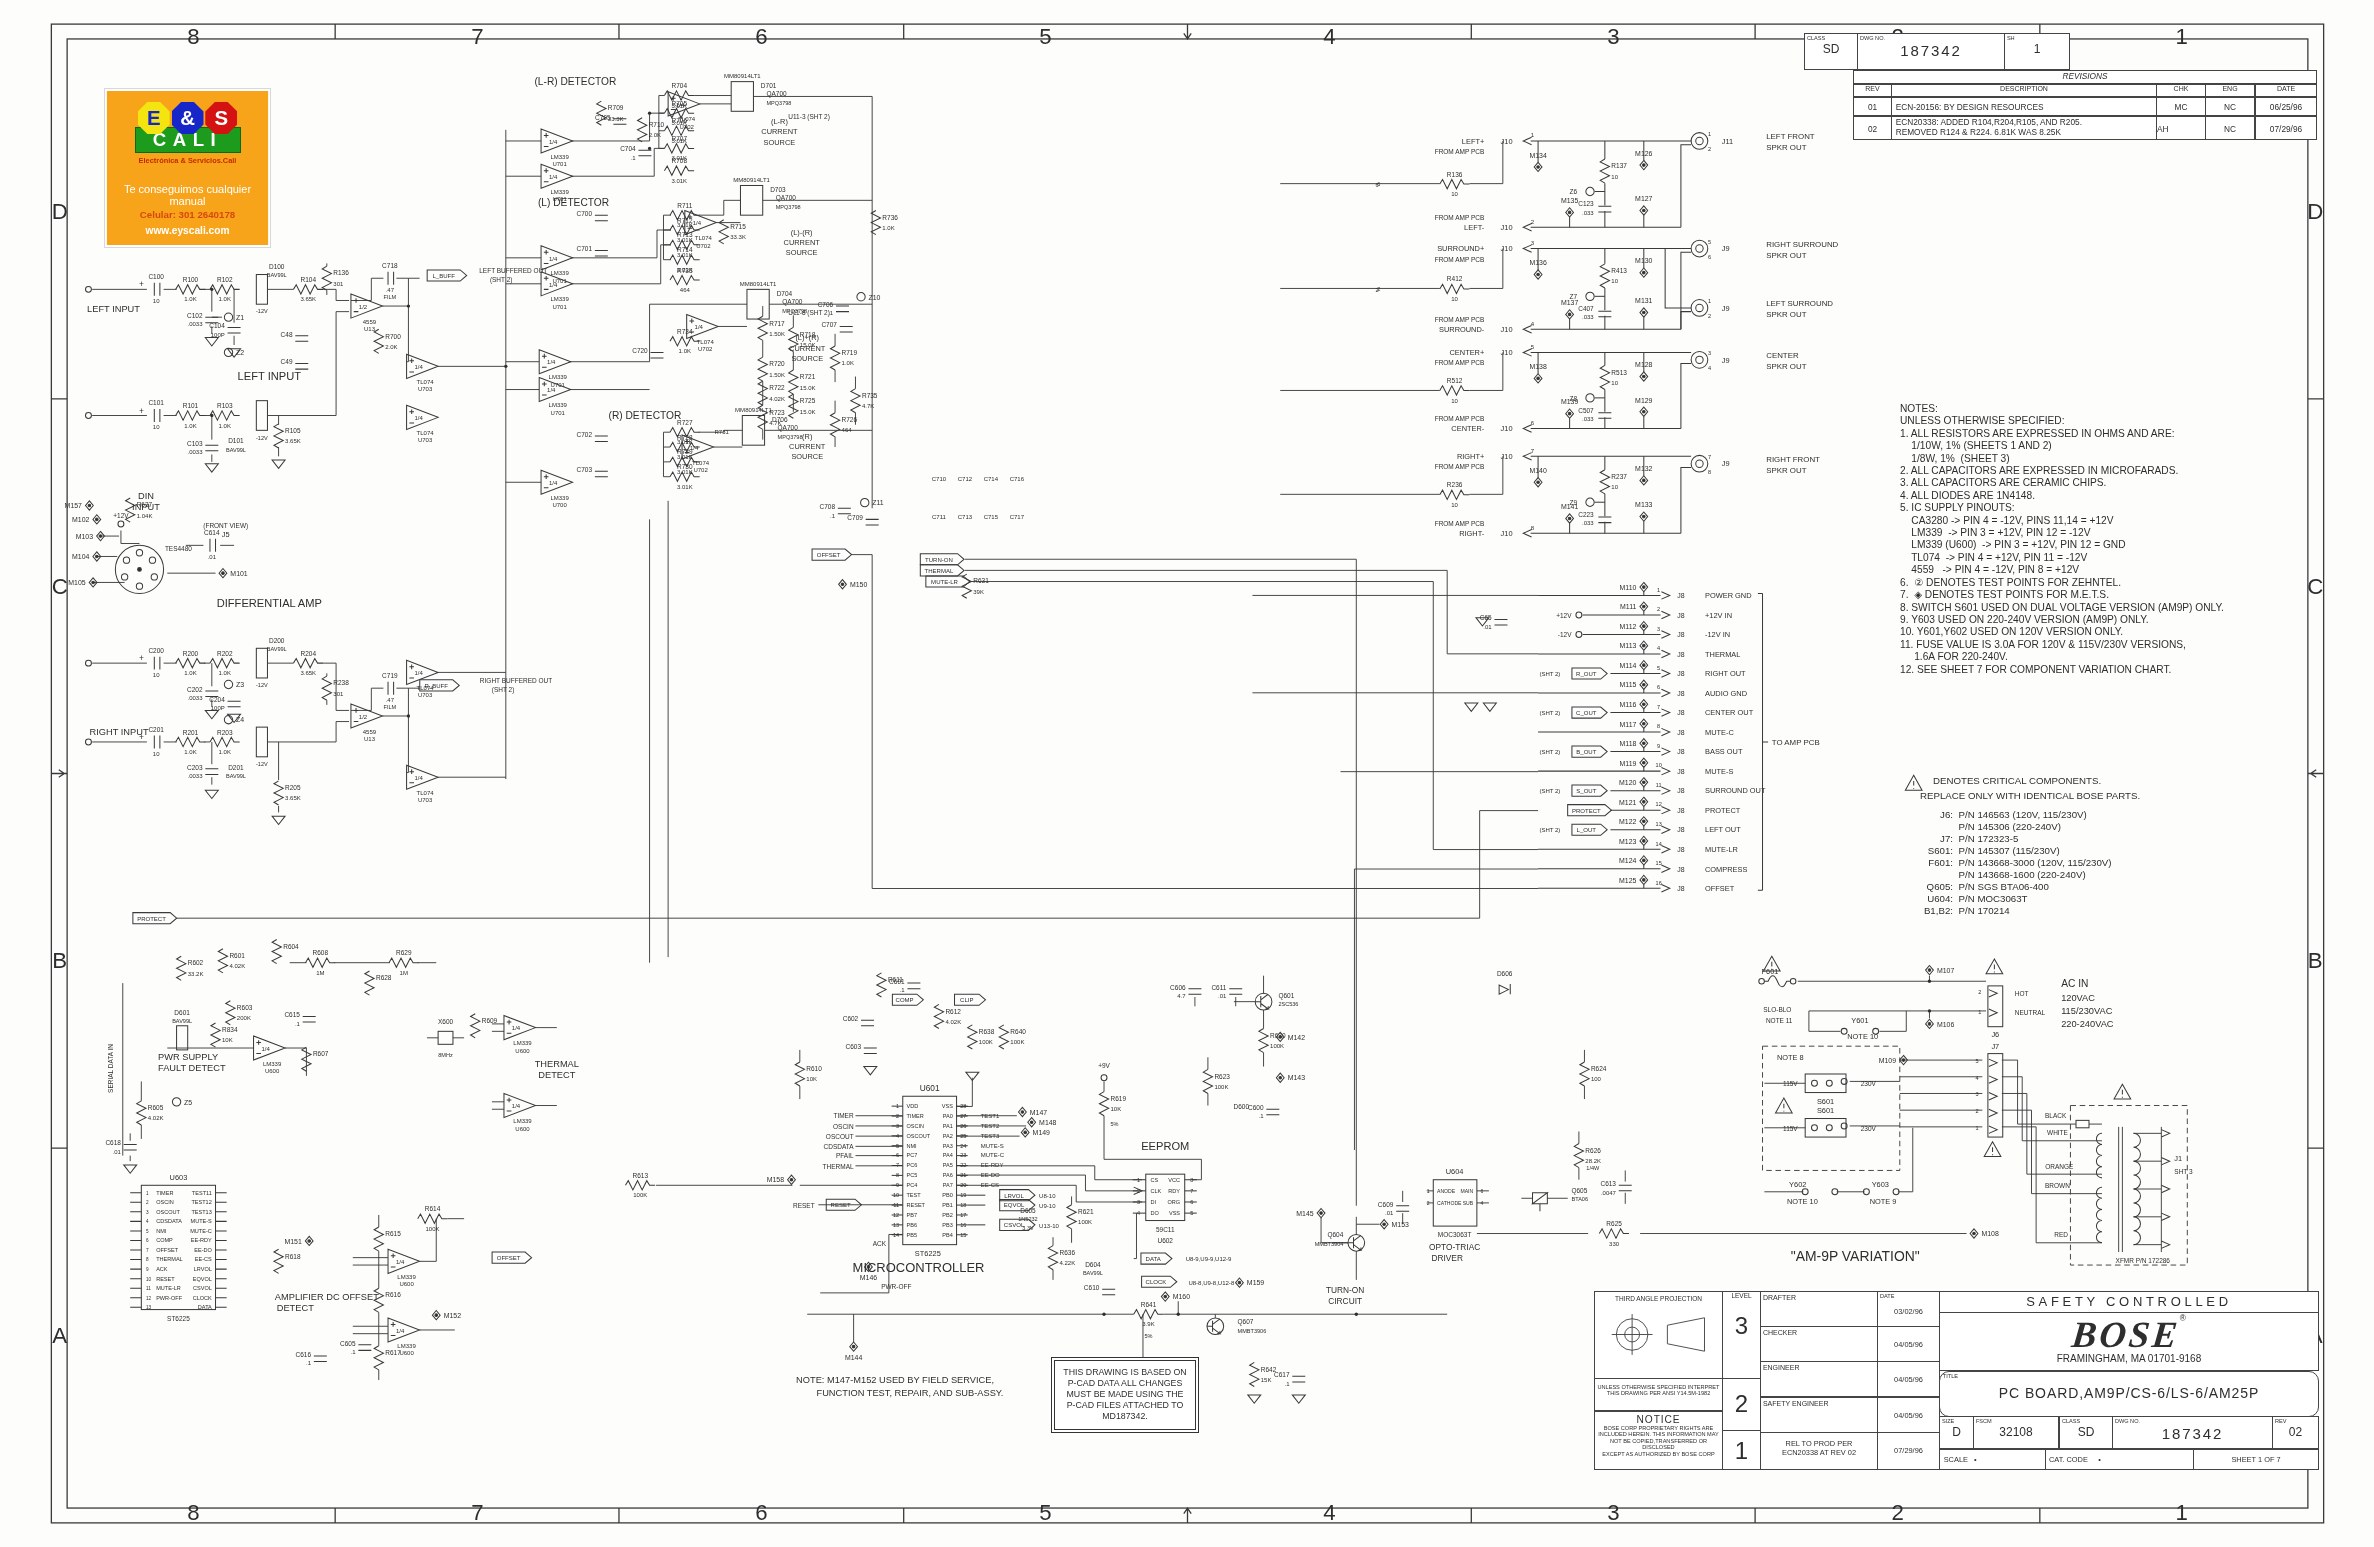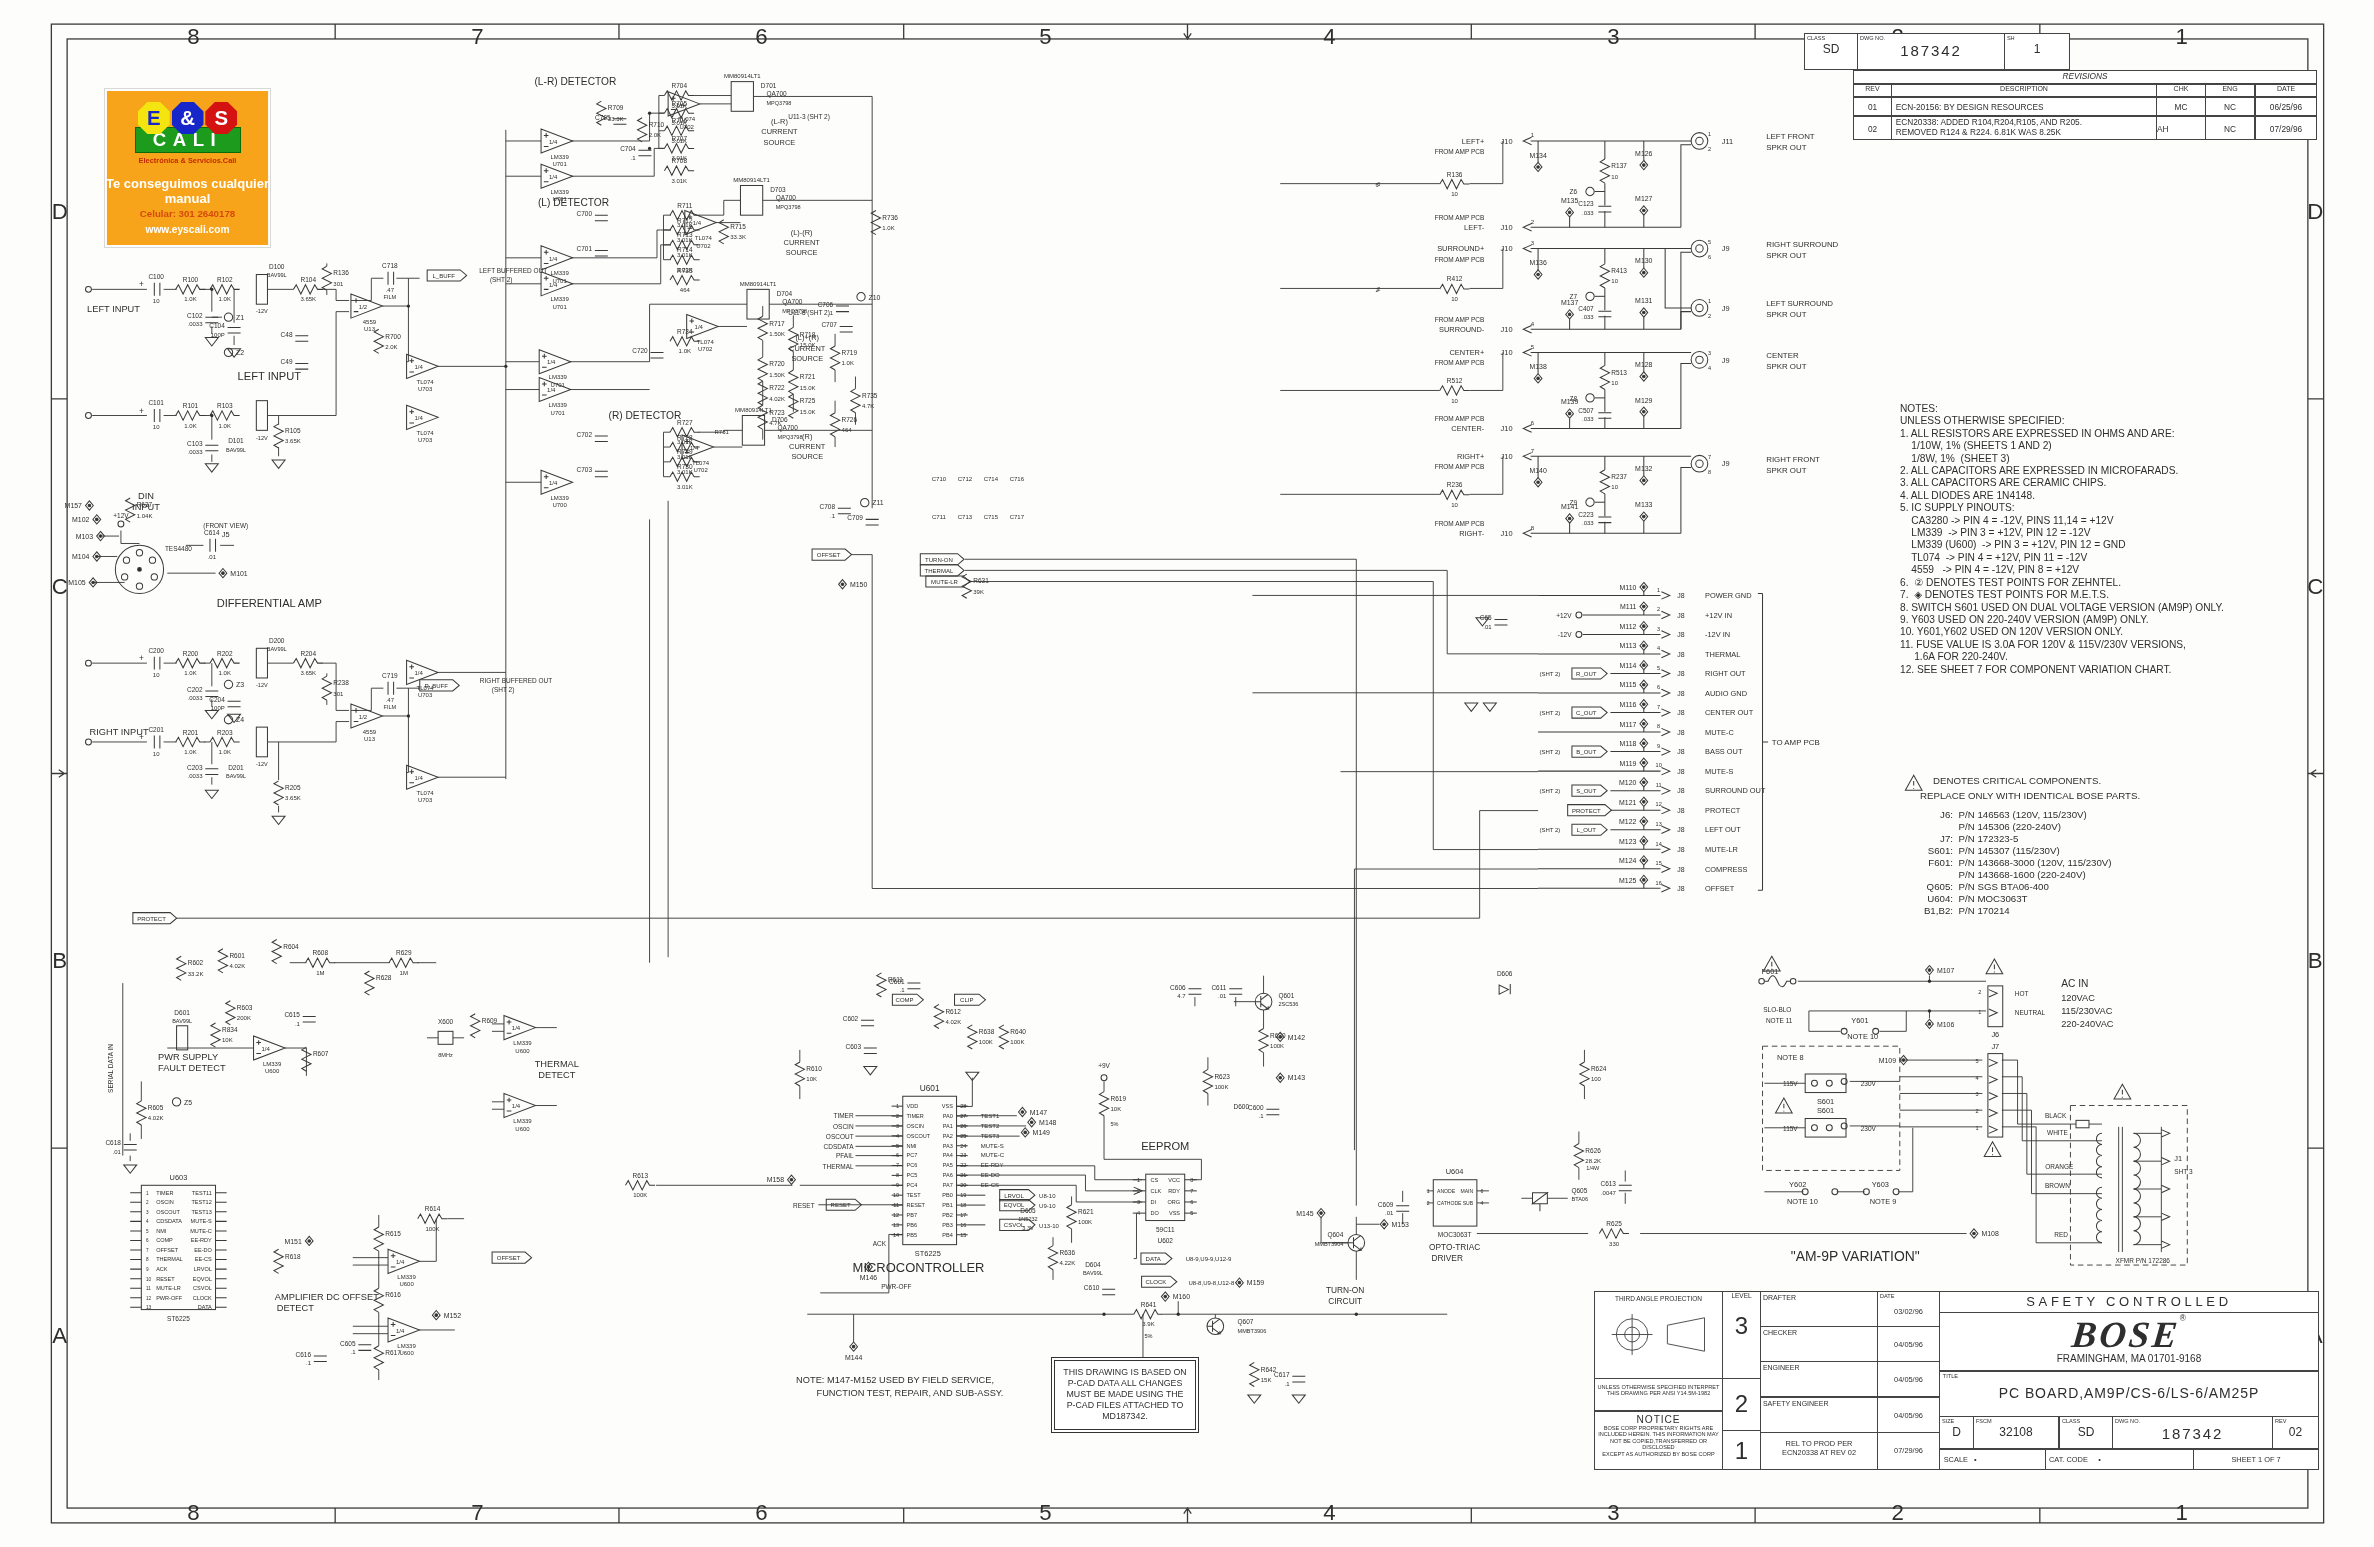--- a/index.html
+++ b/index.html
@@ -1464,21 +1464,21 @@
       </g>
   </svg>
 
   
   <div id="logo" class="ov">
     <div style="margin-top:13px;">
       <span class="oct" style="background:#F4E410;color:#1626C8;">E</span><span class="oct" style="background:#1626C8;color:#fff;">&amp;</span><span class="oct" style="background:#D41212;color:#fff;">S</span>
     </div>
     <div id="cali">CALI</div>
     <div style="color:#C32B00;font-size:7.4px;font-weight:bold;margin-top:3.7px;">Electrónica &amp; Servicios.Cali</div>
-    <div style="color:#ffffff;font-size:13px;font-weight:bold;margin-top:11px;">Te conseguimos cualquier manual</div>
+    <div style="color:#ffffff;font-size:11px;font-weight:normal;margin-top:18px;">Te conseguimos cualquier manual</div>
     <div style="color:#D6490B;font-size:9.7px;font-weight:bold;margin-top:1.9px;">Celular: 301 2640178</div>
     <div style="color:#ffffff;font-size:10.2px;font-weight:bold;margin-top:4.6px;">www.eyscali.com</div>
   </div>
 
   
   <div class="ov" style="left:1804px;top:33px;width:266px;height:37px;background:#fff;">
     <div class="cell" style="left:0;top:0;width:54px;height:37px;">
       <div class="hdr">CLASS</div>
       <div style="text-align:center;font-size:12px;">SD</div>
     </div>
@@ -1658,21 +1658,21 @@
       </div>
     <div class="tb" style="left:283px;top:141px;width:63px;height:38px;text-align:center;">
         <div style="font-size:7.4px;margin-top:13px;">07/29/96</div>
       </div>
 
     <div class="tb" style="left:345px;top:0;width:380px;height:22px;text-align:center;font-size:13px;letter-spacing:3.7px;line-height:20.4px;">SAFETY CONTROLLED</div>
     <div class="tb" style="left:345px;top:21.3px;width:380px;height:59px;text-align:center;">
       <span style="font-family:'Liberation Serif',serif;font-style:italic;font-weight:bold;font-size:37px;letter-spacing:2.8px;transform:skewX(-6deg);display:inline-block;">BOSE</span><span style="font-size:8.3px;vertical-align:top;">®</span>
       <div style="font-size:10px;margin-top:-3.7px;">FRAMINGHAM, MA 01701-9168</div>
     </div>
-    <div class="tb" style="left:345px;top:80px;width:380px;height:46px;">
+    <div class="tb" style="left:345px;top:80px;width:380px;height:46px;border-radius:10px;">
       <div style="font-size:5.6px;padding:0.9px 2.8px;">TITLE</div>
       <div style="text-align:center;font-size:14px;letter-spacing:0.9px;margin-top:5.6px;">PC BOARD,AM9P/CS-6/LS-6/AM25P</div>
     </div>
     <div class="tb" style="left:345px;top:125px;width:35px;height:33px;">
         <div class="hdr">SIZE</div>
         <div style="text-align:center;font-size:12px;">D</div>
       </div>
     <div class="tb" style="left:379px;top:125px;width:86px;height:33px;">
         <div class="hdr">FSCM</div>
         <div style="text-align:center;font-size:12px;">32108</div>

